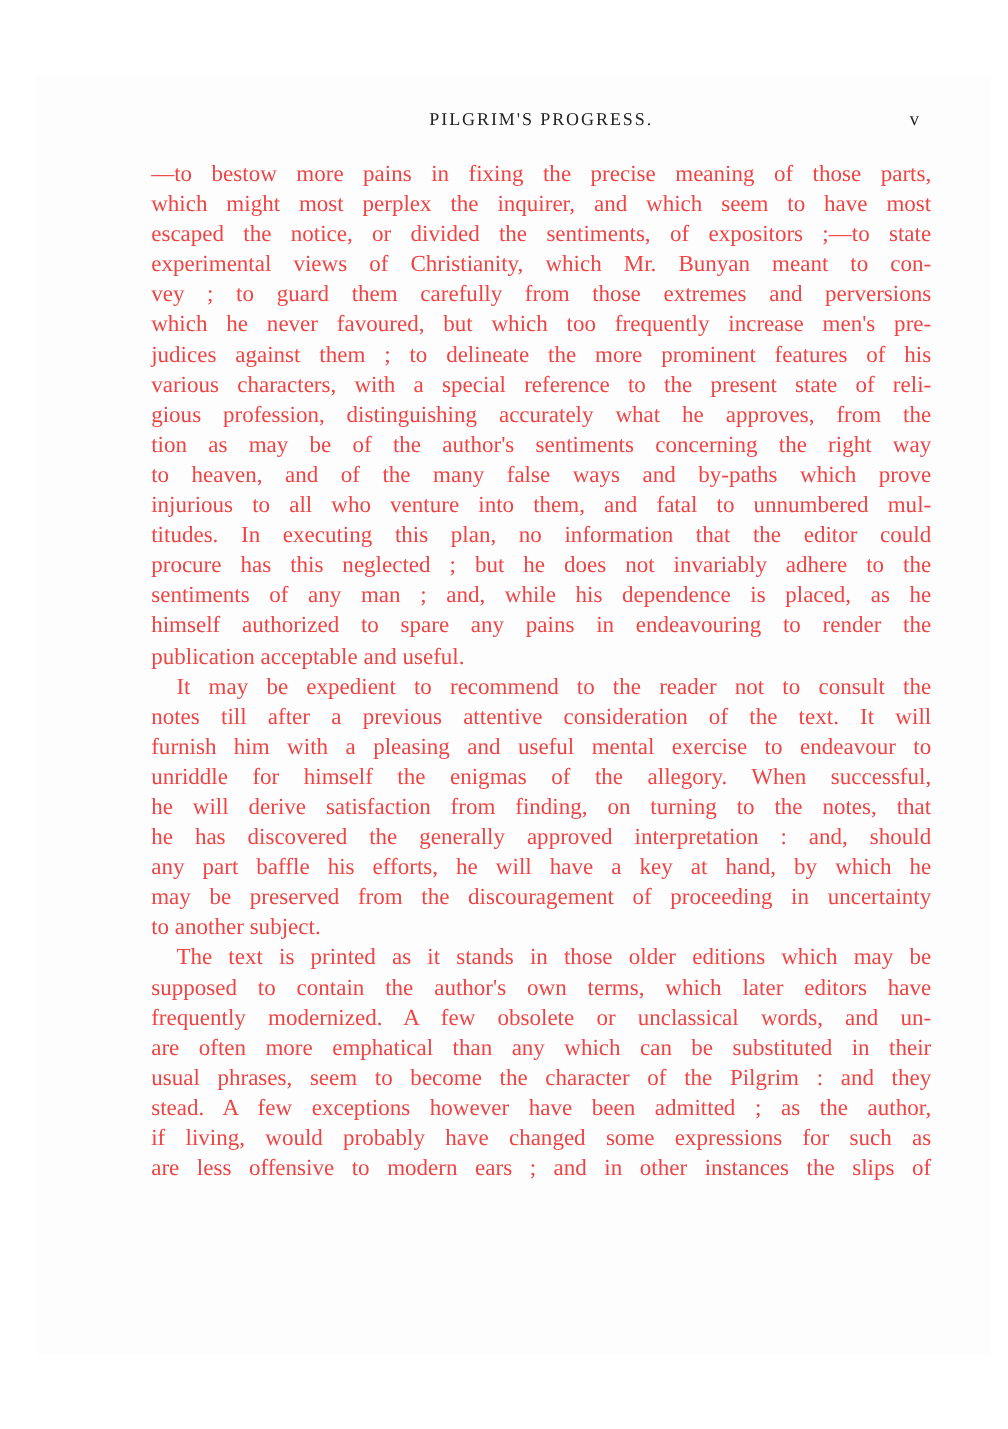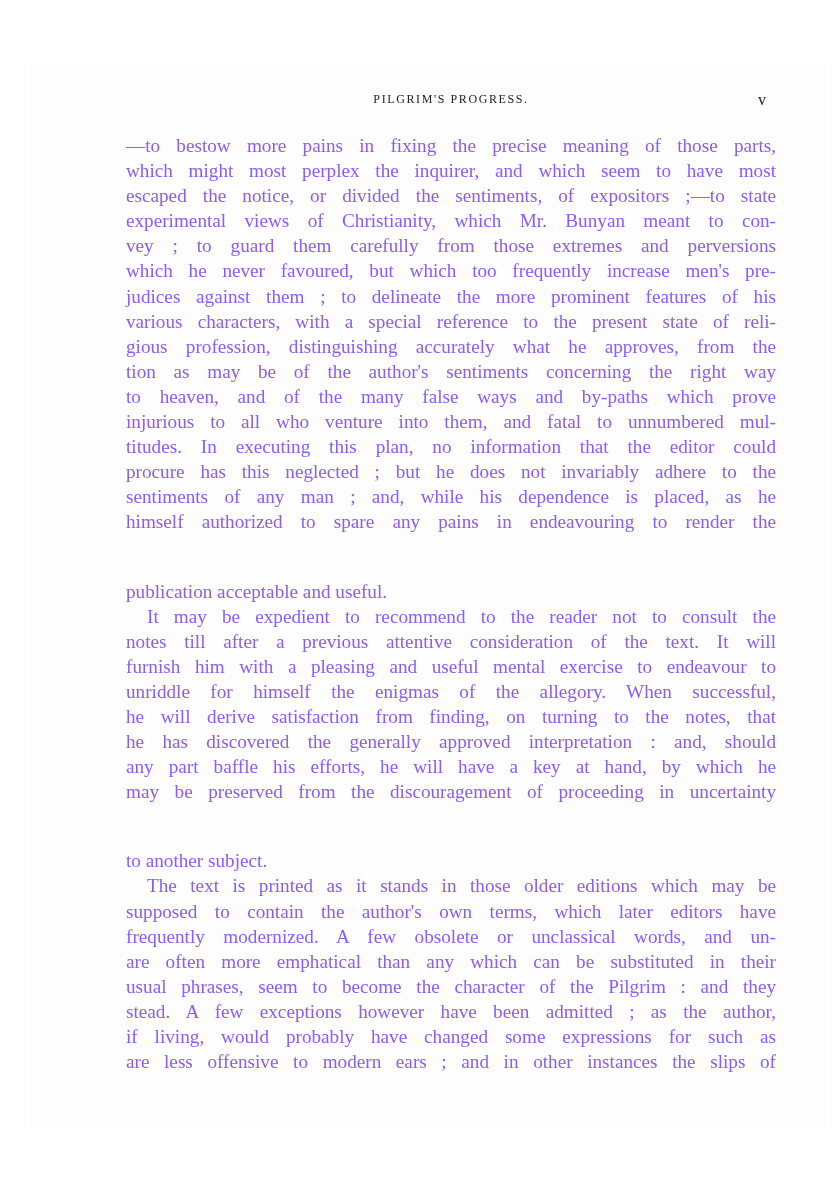--- a/index.html
+++ b/index.html
@@ -8,35 +8,35 @@
     position: absolute; left: 30px; top: 63px; width: 796px; height: 1066px;
     background: #fdfdfd;
   }
   .running-head {
     position: absolute; left: 126px; top: 88px; width: 650px; height: 24px;
     font-family: "Liberation Serif", "DejaVu Serif", serif;
     color: #222;
   }
   .running-title {
     position: absolute; left: 0; right: 0; text-align: center;
-    font-size: 12px; letter-spacing: 1.6px; top: 4px;
+    font-size: 15px; letter-spacing: 1.6px; top: 4px;
   }
   .page-number {
     position: absolute; right: 10px; top: 3px; font-size: 16px;
   }
   .body-text {
     position: absolute; left: 126px; top: 133px; width: 650px;
     font-family: "Liberation Serif", "DejaVu Serif", serif;
-    font-size: 19.2px; line-height: 25.1px; color: #8b5cf6;
+    font-size: 19.2px; line-height: 25.1px; color: #ef4444;
   }
   .line {
     display: block; white-space: nowrap; text-align: justify;
     text-align-last: justify; height: 25.1px;
   }
-  .line.last { text-align-last: left; margin-top: 44px; }
+  .line.last { text-align-last: left; }
   .line.indent { padding-left: 21px; }
 </style>
 </head>
 <body>
 
 <div class="page"></div>
 
 <div class="running-head">
   <div class="running-title">PILGRIM'S PROGRESS.</div>
   <div class="page-number">v</div>

